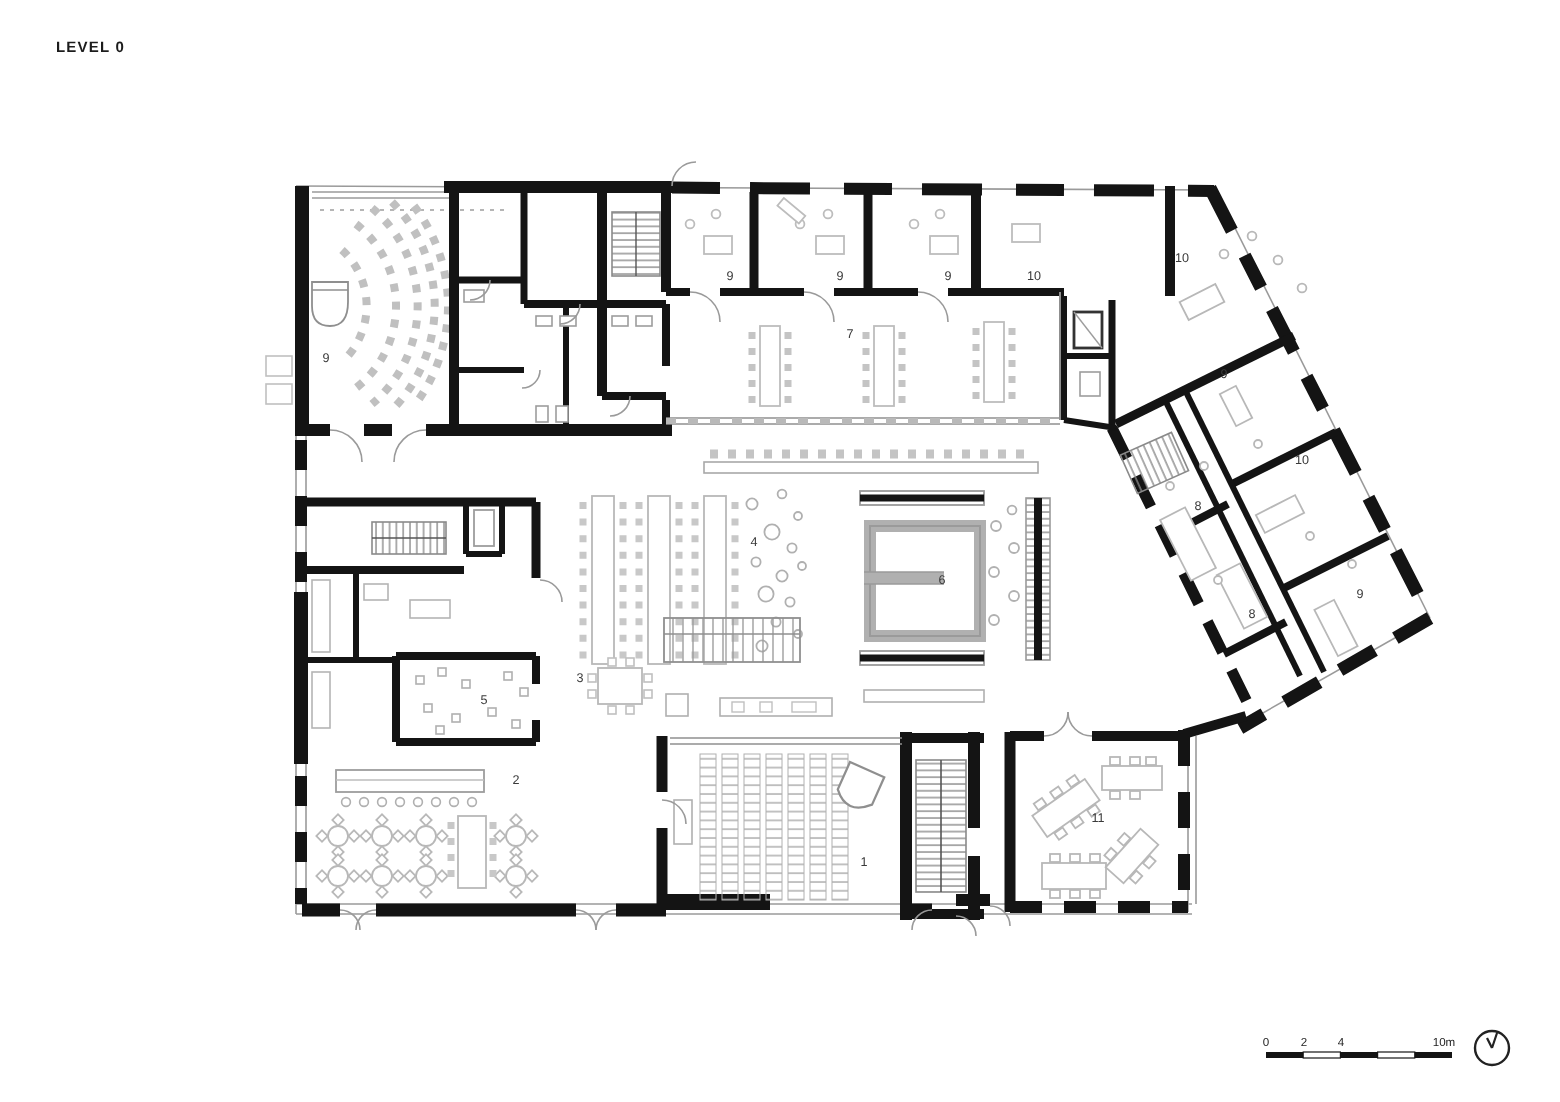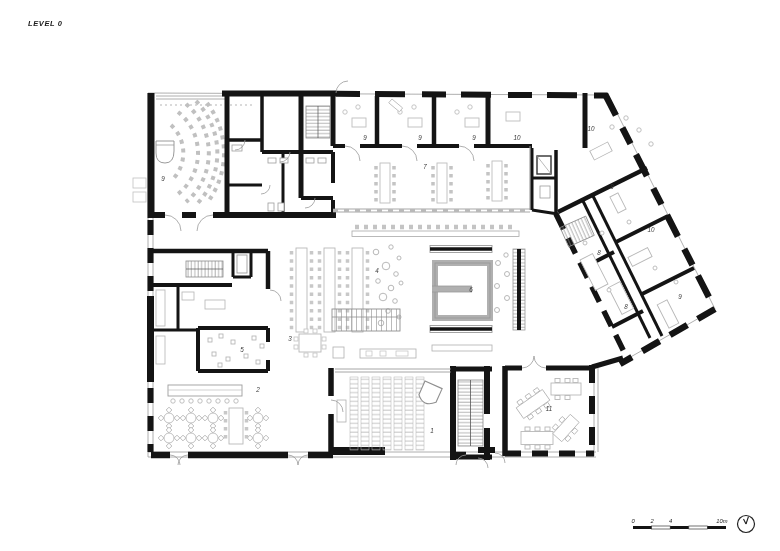--- a/index.html
+++ b/index.html
@@ -1,17 +1,17 @@
 <!DOCTYPE html>
 <html><head>
 <meta charset="utf-8">
 <style>
   html,body{margin:0;padding:0;background:#ffffff;}
   .page{position:relative;width:780px;height:551px;background:#fff;overflow:hidden;
-        font-family:"Liberation Sans", sans-serif;font-style:italic;}
+        font-family:"Liberation Sans", sans-serif;}
   .title{position:absolute;left:28px;top:19px;font-size:7.5px;font-weight:bold;
          letter-spacing:.6px;color:#1c1c1c;}
   svg text{font-family:"Liberation Sans", sans-serif;}
   .roomnum{font-size:6.3px;fill:#3a3a3a;}
   .scaletxt{font-size:5.8px;fill:#1c1c1c;}
 </style>
 </head>
 <body>
 
 <div class="page">

